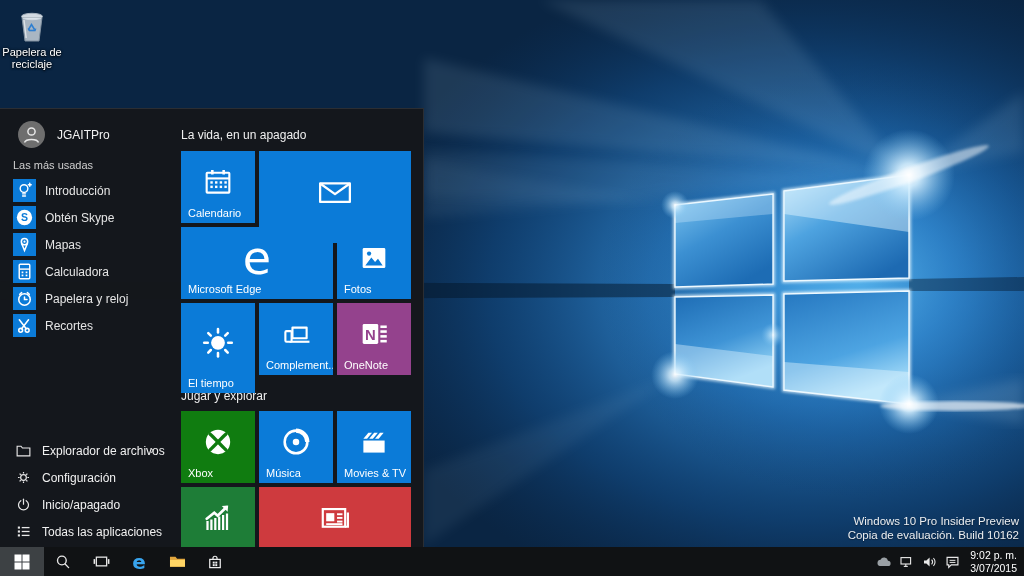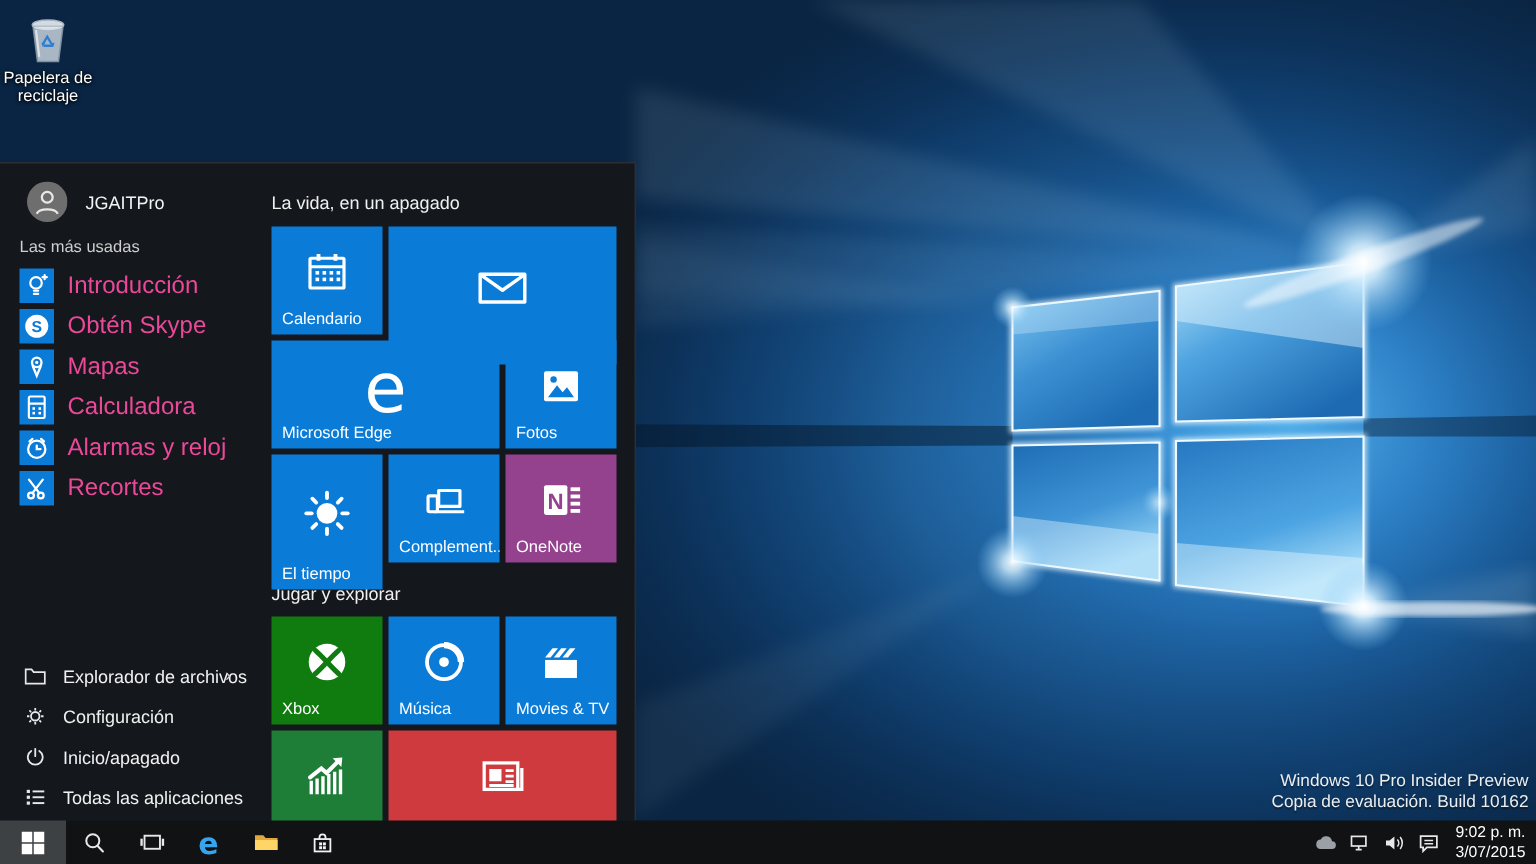--- a/index.html
+++ b/index.html
@@ -34,21 +34,21 @@
   .user-row{position:absolute;left:18px;top:12px;display:flex;align-items:center;cursor:default;}
   .user-row .name{margin-left:12px;font-size:12px;color:#f2f2f2;}
   .section-label{position:absolute;font-size:11px;color:#cfcfcf;}
   .mu-label{left:13px;top:50px;}
   .app-list{position:absolute;left:0;top:68px;width:180px;}
   .app-item{display:flex;align-items:center;height:27px;padding-left:13px;cursor:default;}
   .app-tile-ico{
     width:23px;height:23px;background:#0b7bd8;border-radius:0;
     display:flex;align-items:center;justify-content:center;flex:0 0 23px;
   }
-  .app-item .lbl{margin-left:9px;font-size:16px;color:#ec4899;white-space:nowrap;}
+  .app-item .lbl{margin-left:9px;font-size:12px;color:#e5e5e5;white-space:nowrap;}
   .sys-list{position:absolute;left:0;top:328px;width:180px;}
   .sys-item{display:flex;align-items:center;height:27px;padding-left:15px;position:relative;cursor:default;}
   .sys-item .lbl{margin-left:10px;font-size:12px;color:#f1f1f1;white-space:nowrap;}
   .sys-item .chev{position:absolute;left:150px;top:6px;font-size:12px;color:#cfcfcf;}
   
   .tiles-header{position:absolute;font-size:12px;color:#f0f0f0;}
   .hdr1{left:181px;top:19px;}
   .hdr2{left:181px;top:280px;}
   .tile{
     position:absolute;box-sizing:border-box;cursor:default;
@@ -262,21 +262,21 @@
       <span class="app-tile-ico">
         <svg width="23" height="23" viewBox="0 0 24 24">
               <g stroke="#fff" stroke-width="1.6" fill="none" stroke-linecap="round">
           <circle cx="12" cy="13" r="6"></circle>
                 <path d="M12,10.5 V13 H14.6"></path>
           <path d="M7,7.6 L9,5.9"></path>
                 <path d="M17,7.6 L15,5.9"></path>
               </g>
             </svg>
       </span>
-      <span class="lbl">Alarmas y reloj</span>
+      <span class="lbl">Papelera y reloj</span>
     </div>
     <div class="app-item">
       <span class="app-tile-ico">
         <svg width="23" height="23" viewBox="0 0 24 24">
               <g stroke="#fff" stroke-width="1.6" fill="none" stroke-linecap="round">
           <circle cx="8" cy="17" r="2"></circle>
                 <circle cx="14.8" cy="17" r="2"></circle>
           <path d="M9,15.4 L16.2,6"></path>
                 <path d="M13.8,15.4 L6.6,6"></path>
               </g>

